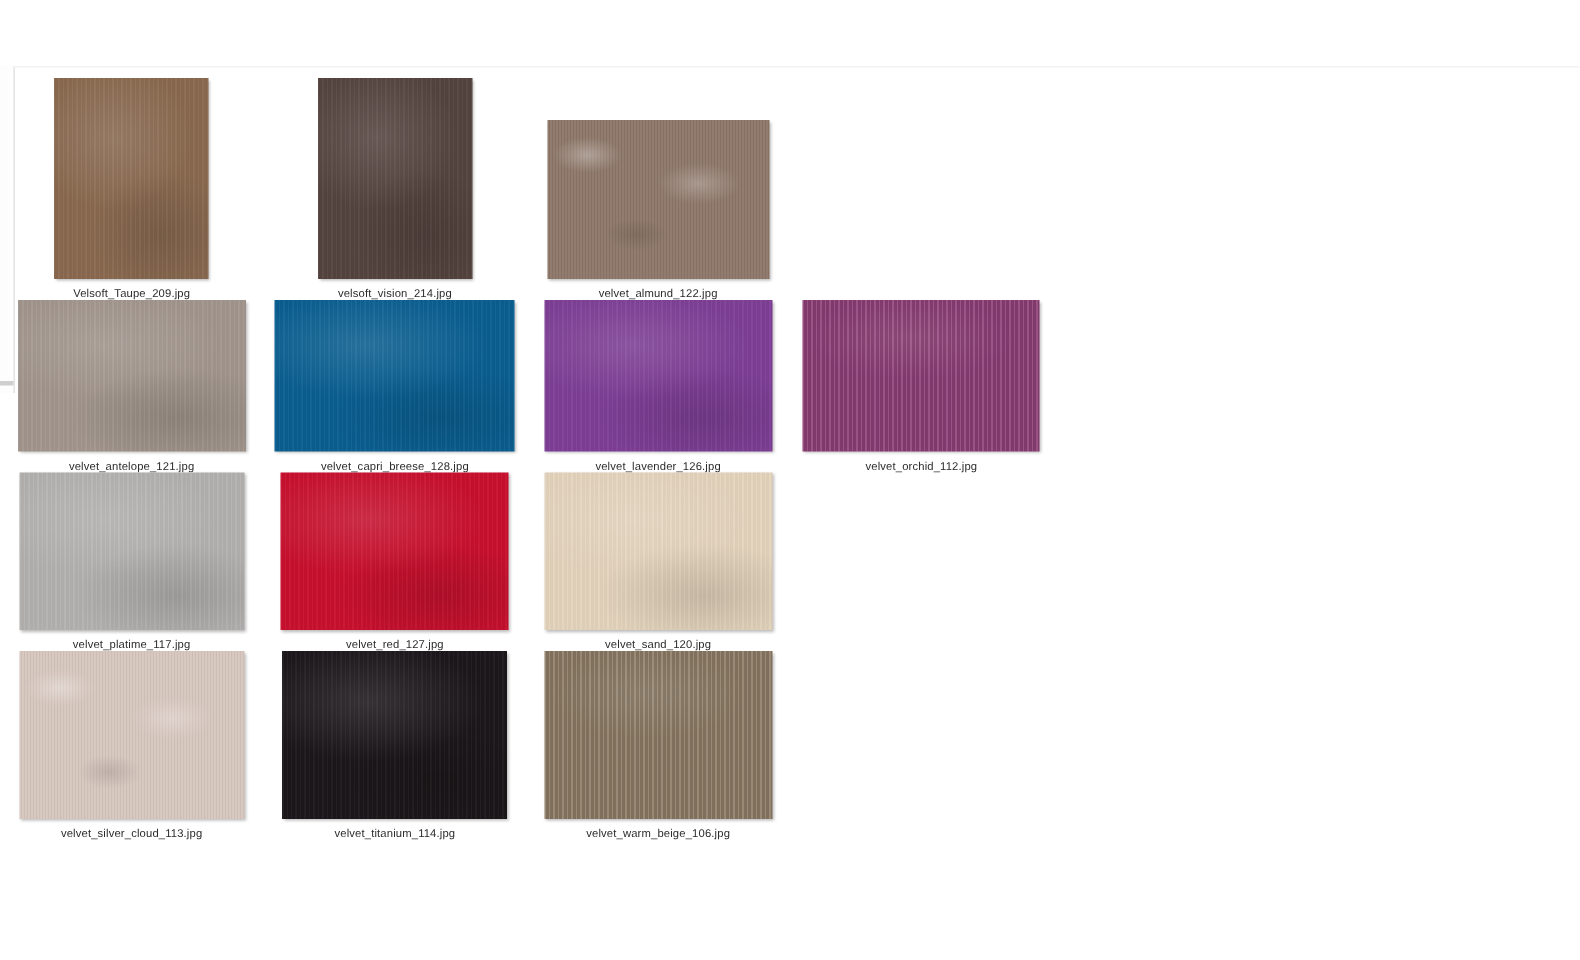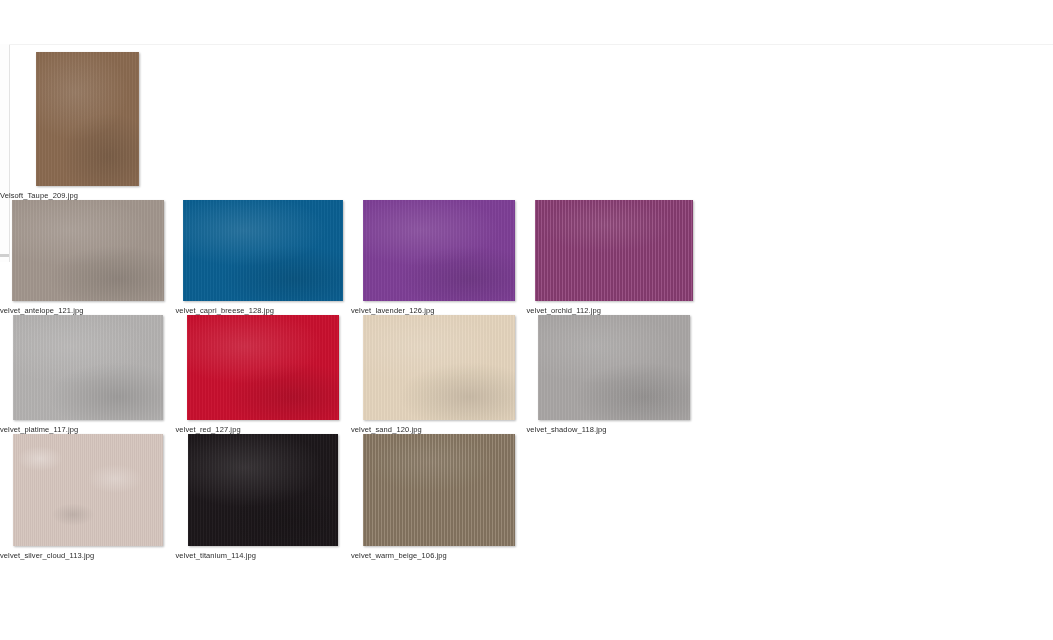--- a/index.html
+++ b/index.html
@@ -30,21 +30,21 @@
   }
   .row{
     display:flex;
     width:1053px;
   }
   .cell{
     width:175.5px;
     box-sizing:border-box;
     display:flex;
     flex-direction:column;
-    align-items:flex-start;
+    align-items:center;
     justify-content:flex-end;
   }
   .thumb-wrap{
     display:flex;
     align-items:flex-end;
     justify-content:center;
     width:100%;
   }
   .thumb{
     position:relative;
@@ -98,20 +98,32 @@
 <div id="top-hair"></div>
 
 <div id="grid">
     <div class="row">
       <div class="cell">
         <div class="thumb-wrap">
           <div class="thumb vel" style="width: 103px; height: 134px; background: rgb(138, 106, 80);"></div>
         </div>
         <div class="caption">Velsoft_Taupe_209.jpg</div>
       </div>
+      <div class="cell">
+        <div class="thumb-wrap">
+          <div class="thumb vel" style="width: 103px; height: 134px; background: rgb(85, 68, 63);"></div>
+        </div>
+        <div class="caption">velsoft_vision_214.jpg</div>
+      </div>
+      <div class="cell">
+        <div class="thumb-wrap">
+          <div class="thumb mottle" style="width: 148px; height: 106px; background: rgb(139, 117, 103);"></div>
+        </div>
+        <div class="caption">velvet_almund_122.jpg</div>
+      </div>
     </div>
     <div class="row">
       <div class="cell">
         <div class="thumb-wrap">
           <div class="thumb vel" style="width: 152px; height: 101px; background: rgb(162, 150, 141);"></div>
         </div>
         <div class="caption">velvet_antelope_121.jpg</div>
       </div>
       <div class="cell">
         <div class="thumb-wrap">
@@ -144,26 +156,20 @@
           <div class="thumb vel" style="width: 152px; height: 105px; background: rgb(200, 16, 46);"></div>
         </div>
         <div class="caption">velvet_red_127.jpg</div>
       </div>
       <div class="cell">
         <div class="thumb-wrap">
           <div class="thumb vel" style="width: 152px; height: 105px; background: rgb(228, 212, 189);"></div>
         </div>
         <div class="caption">velvet_sand_120.jpg</div>
       </div>
-      <div class="cell">
-        <div class="thumb-wrap">
-          <div class="thumb vel" style="width: 152px; height: 105px; background: rgb(169, 166, 165);"></div>
-        </div>
-        <div class="caption">velvet_shadow_118.jpg</div>
-      </div>
     </div>
     <div class="row">
       <div class="cell">
         <div class="thumb-wrap">
           <div class="thumb mottle" style="width: 150px; height: 112px; background: rgb(213, 197, 189);"></div>
         </div>
         <div class="caption">velvet_silver_cloud_113.jpg</div>
       </div>
       <div class="cell">
         <div class="thumb-wrap">

